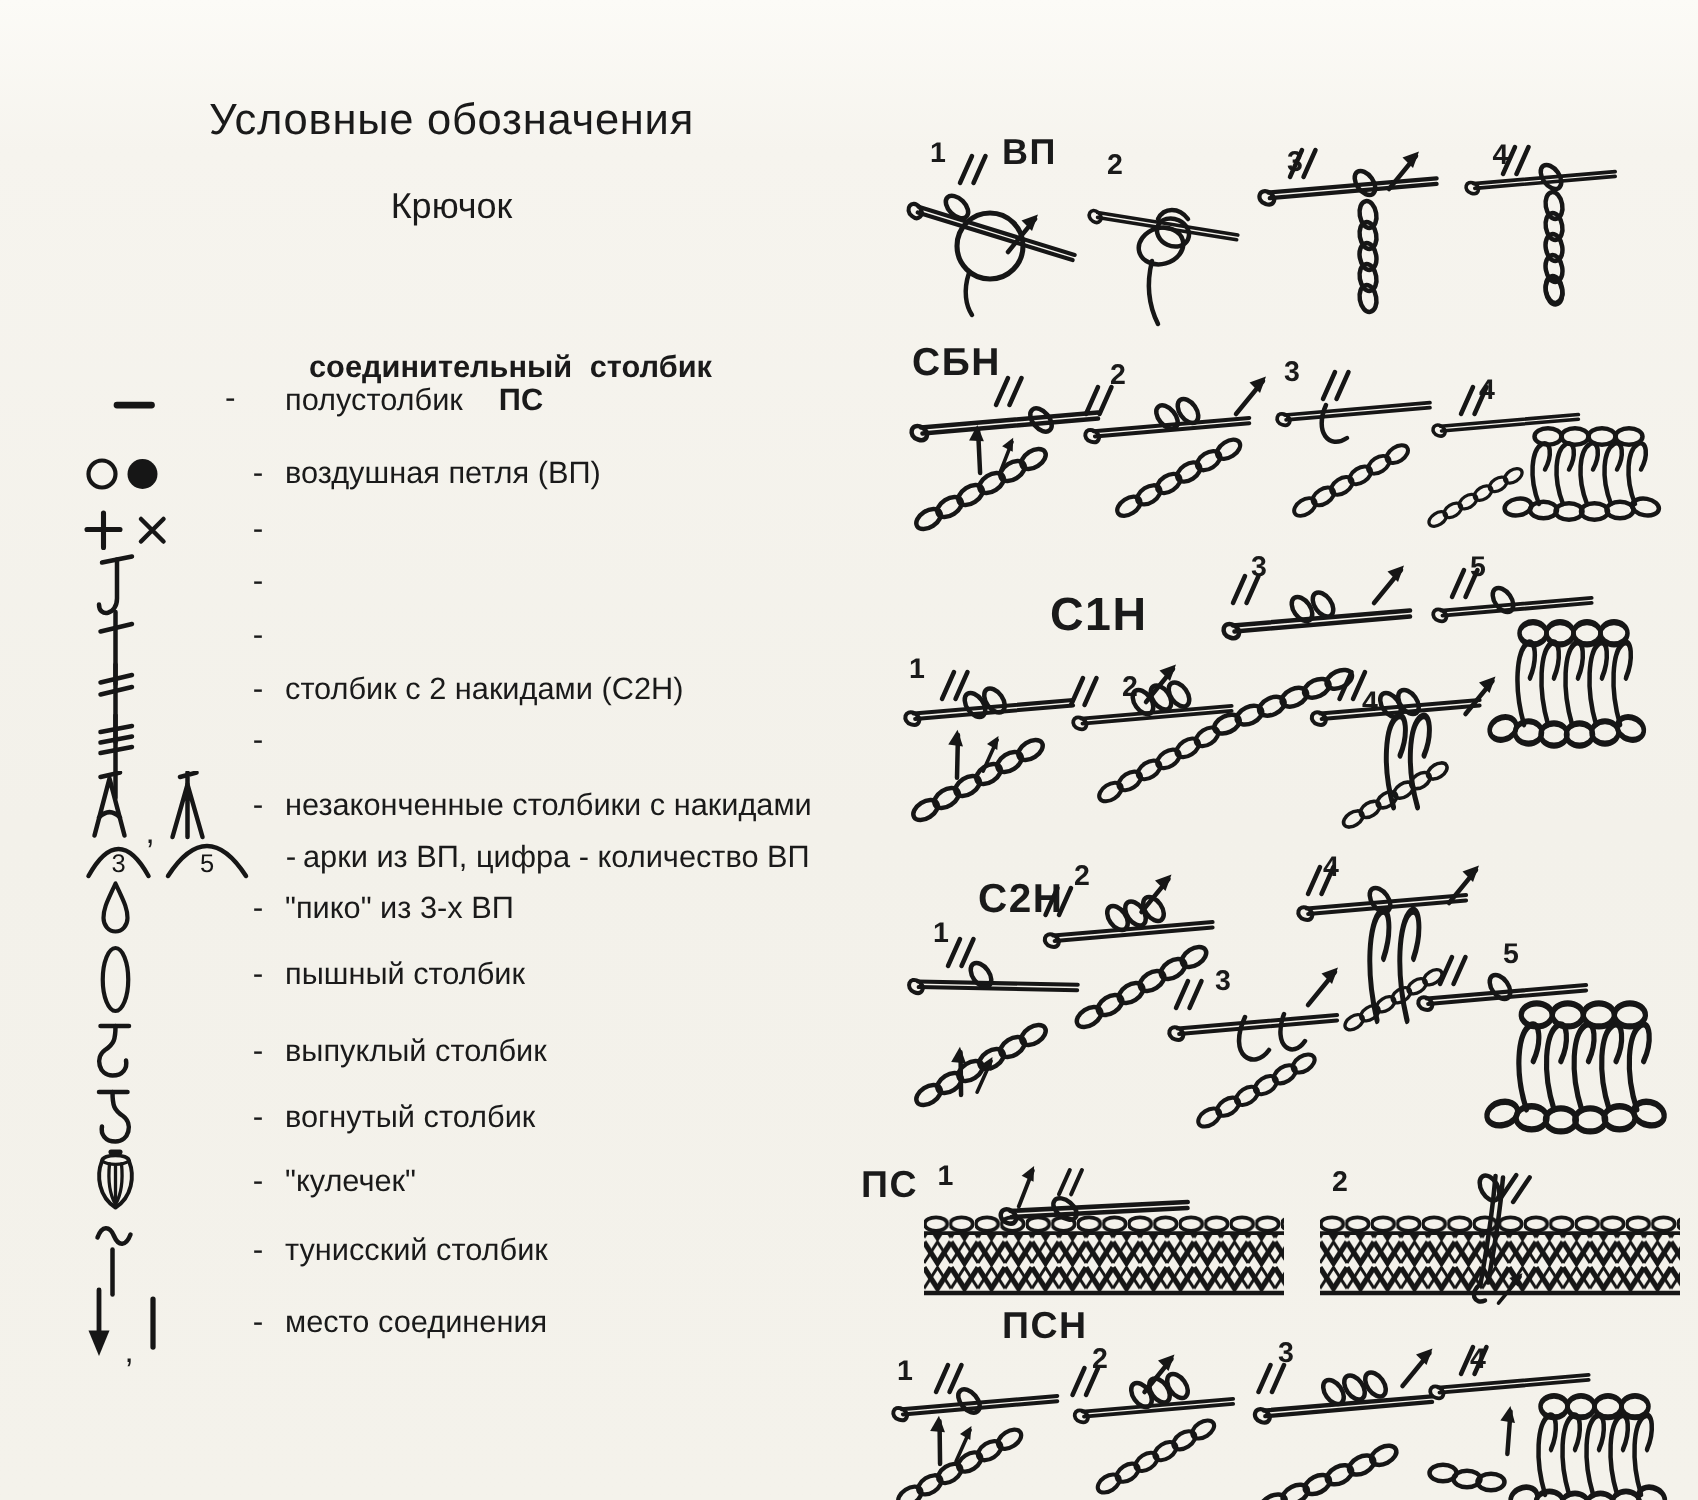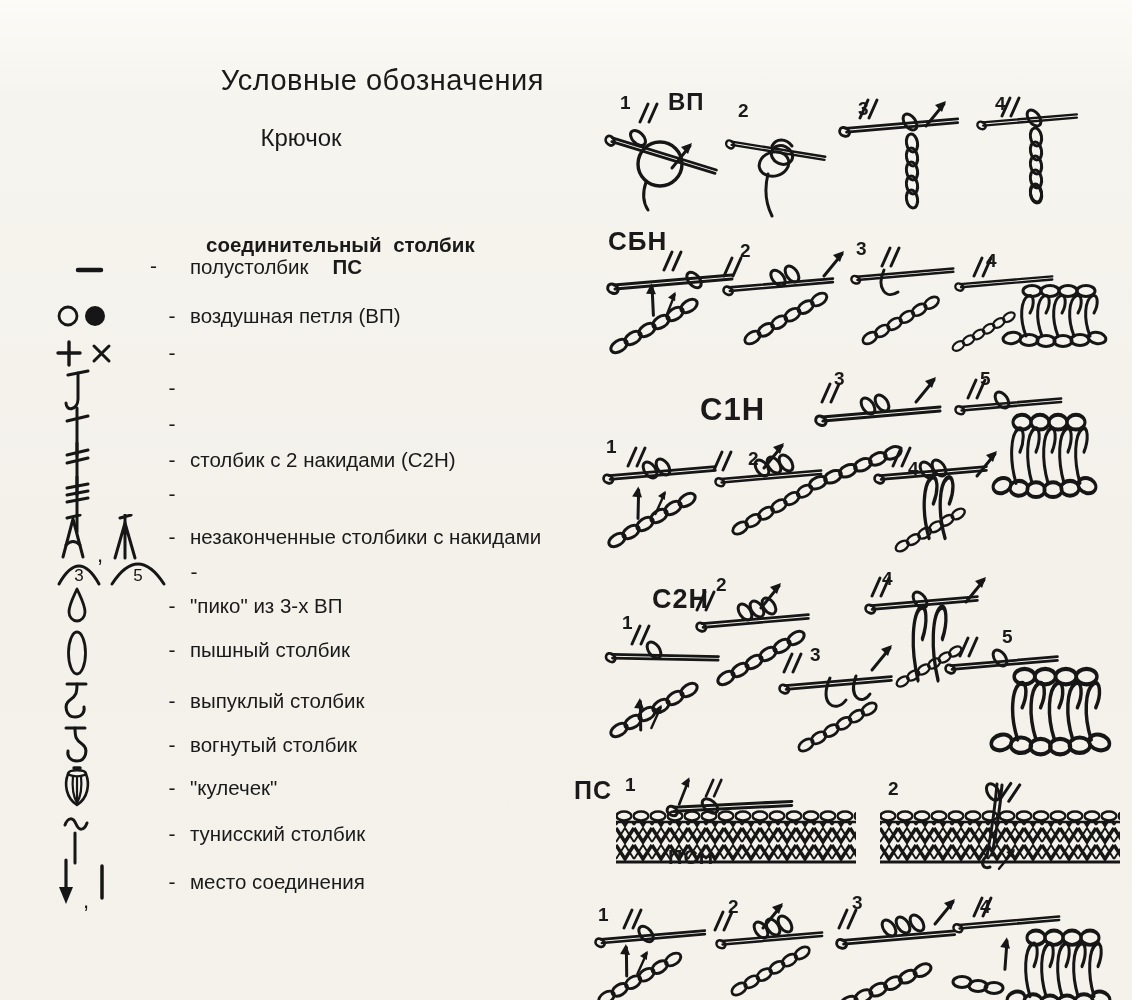--- a/index.html
+++ b/index.html
@@ -2,21 +2,21 @@
 <html><head>
 <meta charset="utf-8">
 <style>
   html,body{margin:0;padding:0}
   body{
     width:1132px;height:1000px;position:relative;overflow:hidden;
     background:linear-gradient(180deg,#fcfbf7 0%,#f6f4ee 10%,#f3f1ea 55%,#f4f2eb 100%);
     font-family:"Liberation Sans","DejaVu Sans",sans-serif;color:#1a1a1a;
   }
   .abs{position:absolute}
-  .title{left:58px;top:64px;width:486px;text-align:right;font-size:29px;letter-spacing:.5px}
+  .title{left:58px;top:64px;width:486px;text-align:center;font-size:29px;letter-spacing:.5px}
   .subtitle{left:58px;top:124px;width:486px;text-align:center;font-size:24px}
   .lrow{position:absolute;left:56px;display:flex;align-items:center;height:40px}
   .sym{width:98px;display:flex;align-items:center;gap:7px;flex:none}
   .dash{width:36px;text-align:center;font-size:21px;flex:none}
   .lab{font-size:20.5px;white-space:nowrap}
   .bold{font-weight:bold}
   .sec-label{position:absolute;font-weight:bold;letter-spacing:1px}
   .num{position:absolute;font-weight:bold;font-size:19px}
   .ill{position:absolute;overflow:visible}
   .ill .k{fill:none;stroke:#161616;stroke-width:3;stroke-linecap:round;stroke-linejoin:round}
@@ -186,20 +186,21 @@
     <svg class="lsym" width="46" height="32" viewBox="0 0 46 32">
         <path class="k" d="M3 28 Q23 -8 43 28"></path>
         <text x="23" y="25" font-size="17" text-anchor="middle" fill="#161616">3</text>
       </svg>
     <svg class="lsym" width="58" height="32" viewBox="0 0 58 32">
         <path class="k" d="M3 28 Q29 -12 55 28"></path>
         <text x="29" y="25" font-size="17" text-anchor="middle" fill="#161616">5</text>
       </svg>
   </span>
   <span class="dash" style="width:16px">-</span>
+  <span class="lab">арки из ВП, цифра - количество ВП</span>
 </div>
 
 <div class="lrow" style="top:586px">
   <span class="sym">
     <svg class="lsym" style="margin-left:8px" width="26" height="40" viewBox="0 0 26 40">
         <path class="k" d="M13 3 C8 14 5 19 5 26 A8 9 0 0 0 21 26 C21 19 18 14 13 3 Z" style="stroke-width:2.8"></path>
       </svg>
   </span>
   <span class="dash">-</span>
   <span class="lab">"пико" из 3-х ВП</span>
@@ -453,21 +454,21 @@
 <svg class="ill" style="left:875px;top:782px" width="250" height="98" viewBox="0 0 250 98">
   <use href="#d-fabric" transform="translate(5,28)"></use>
   <use href="#d-slash" transform="translate(128,0) rotate(10)"></use>
   <path class="k" d="M122 2 C120 26 116 52 112 74"></path>
   <path class="k" d="M127 3 C125 26 121 52 117 73"></path>
   <path class="k" d="M112 74 C104 80 108 88 115 85"></path>
   <use href="#d-link" transform="translate(118,10) rotate(60)"></use>
   <use href="#d-arrow" transform="translate(124,66) scale(0.8)"></use>
 </svg>
 
-<div class="sec-label" style="left:668px;top:846px;font-size:20px">ПСН</div>
+<div class="sec-label" style="left:668px;top:870px;font-size:25px">ПСН</div>
 <span class="num" style="left:598px;top:904px">1</span>
 <svg class="ill" style="left:588px;top:910px" width="135" height="92" viewBox="0 0 135 92">
   <use href="#d-slash" transform="translate(36,0)"></use>
   <use href="#d-hook" transform="translate(6,18) scale(0.88)"></use>
   <use href="#d-link" transform="translate(58,24) rotate(50)"></use>
   <use href="#d-chain-diag" transform="translate(10,40) scale(0.95)"></use>
   <use href="#d-arrow" transform="translate(22,46) rotate(-40)"></use>
   <use href="#d-arrow" transform="translate(44,44) rotate(-15) scale(0.8)"></use>
 </svg>
 <span class="num" style="left:728px;top:896px">2</span>

